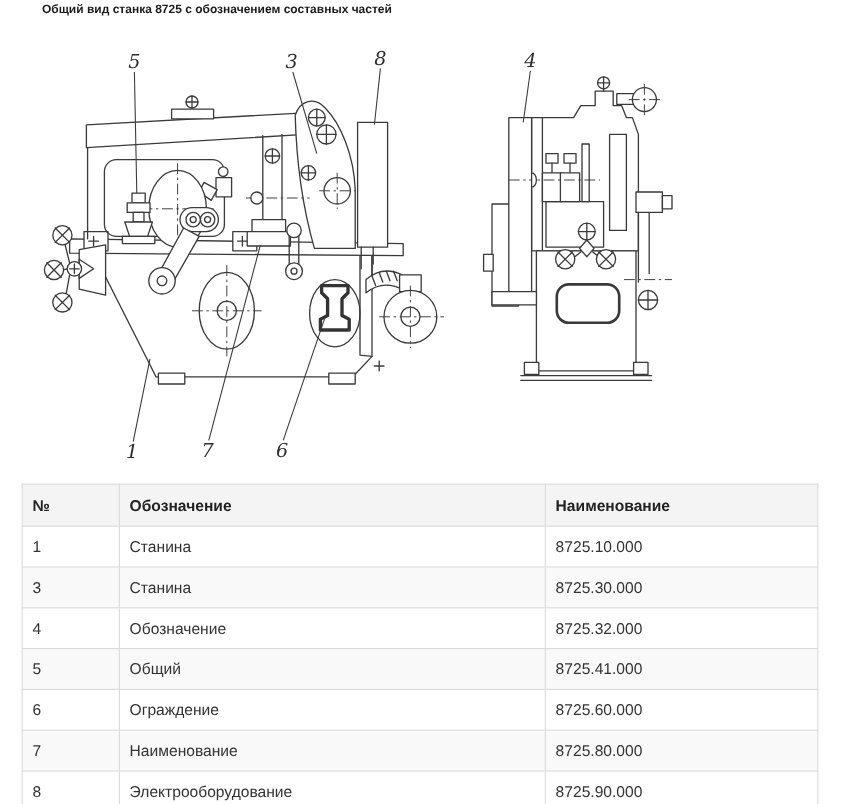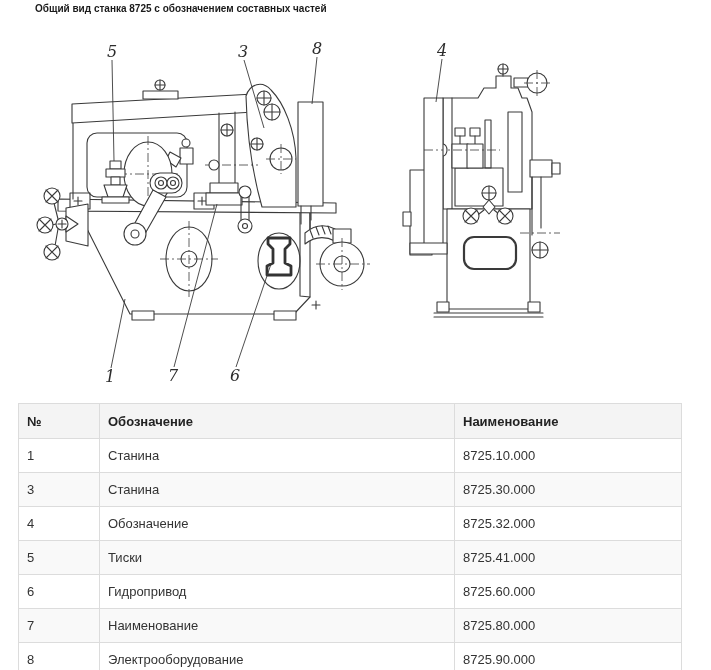--- a/index.html
+++ b/index.html
@@ -223,26 +223,26 @@
       <td>Станина</td>
       <td>8725.30.000</td>
     </tr>
     <tr>
       <td>4</td>
       <td>Обозначение</td>
       <td>8725.32.000</td>
     </tr>
     <tr>
       <td>5</td>
-      <td>Тиски</td>
+      <td>Общий</td>
       <td>8725.41.000</td>
     </tr>
     <tr>
       <td>6</td>
-      <td>Гидропривод</td>
+      <td>Ограждение</td>
       <td>8725.60.000</td>
     </tr>
     <tr>
       <td>7</td>
       <td>Наименование</td>
       <td>8725.80.000</td>
     </tr>
     <tr>
       <td>8</td>
       <td>Электрооборудование</td>

